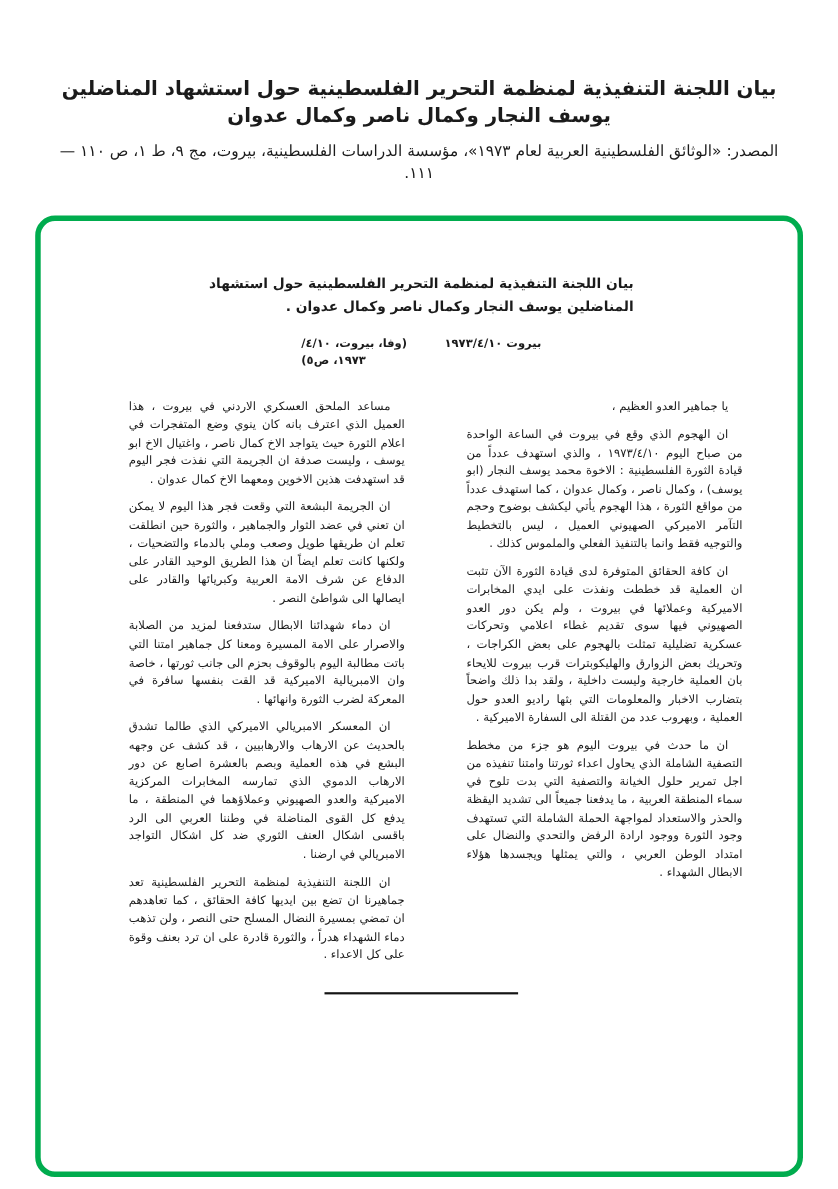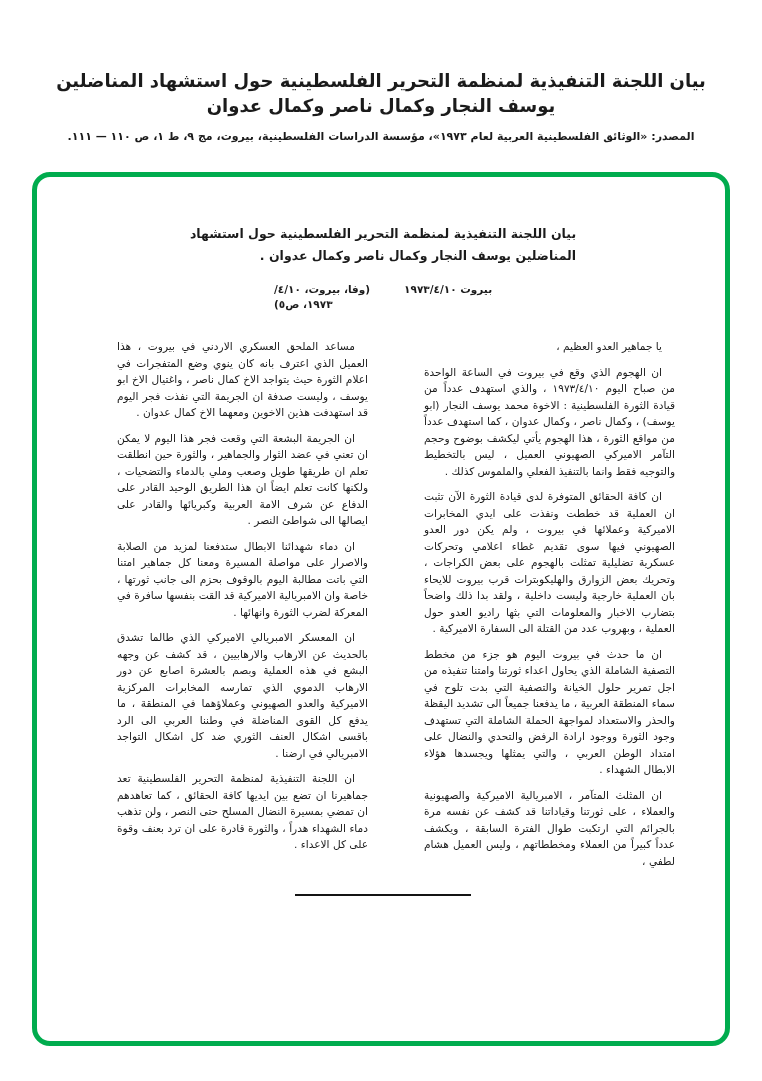--- a/index.html
+++ b/index.html
@@ -11,21 +11,21 @@
   body{
     width:762px;height:1081px;background:#ffffff;
     font-family:"DejaVu Sans", sans-serif;color:var(--ink);
     overflow:hidden;
   }
   .page-header{padding-top:68px;text-align:center;direction:rtl;}
   .page-title{
     font-size:18px;font-weight:bold;margin:0 38px;line-height:1.4;
   }
   .source-line{
-    font-size:11px;font-weight:bold;margin:11px 46px 0;line-height:1.4;
+    font-size:14px;font-weight:normal;margin:11px 46px 0;line-height:1.4;
   }
   .doc-frame{
     width:698px;height:874px;margin:27px auto 0;
     border:5px solid var(--frame-green);border-radius:18px;
     background:#ffffff;overflow:hidden;
   }
   .doc{
     direction:rtl;padding:46px 50px 0 54px;color:var(--ink);
   }
   .doc-heading{
@@ -71,26 +71,25 @@
         <span>١٩٧٣، ص٥)</span>
       </span>
     </div>
 
     <div class="doc-columns">
       <div class="col col-right">
         <p>يا جماهير العدو العظيم ،</p>
         <p>ان الهجوم الذي وقع في بيروت في الساعة الواحدة من صباح اليوم ١٩٧٣/٤/١٠ ، والذي استهدف عدداً من قيادة الثورة الفلسطينية : الاخوة محمد يوسف النجار (ابو يوسف) ، وكمال ناصر ، وكمال عدوان ، كما استهدف عدداً من مواقع الثورة ، هذا الهجوم يأتي ليكشف بوضوح وحجم التآمر الاميركي الصهيوني العميل ، ليس بالتخطيط والتوجيه فقط وانما بالتنفيذ الفعلي والملموس كذلك .</p>
         <p>ان كافة الحقائق المتوفرة لدى قيادة الثورة الآن تثبت ان العملية قد خططت ونفذت على ايدي المخابرات الاميركية وعملائها في بيروت ، ولم يكن دور العدو الصهيوني فيها سوى تقديم غطاء اعلامي وتحركات عسكرية تضليلية تمثلت بالهجوم على بعض الكراجات ، وتحريك بعض الزوارق والهليكوبترات قرب بيروت للايحاء بان العملية خارجية وليست داخلية ، ولقد بدا ذلك واضحاً بتضارب الاخبار والمعلومات التي بثها راديو العدو حول العملية ، وبهروب عدد من القتلة الى السفارة الاميركية .</p>
         <p>ان ما حدث في بيروت اليوم هو جزء من مخطط التصفية الشاملة الذي يحاول اعداء ثورتنا وامتنا تنفيذه من اجل تمرير حلول الخيانة والتصفية التي بدت تلوح في سماء المنطقة العربية ، ما يدفعنا جميعاً الى تشديد اليقظة والحذر والاستعداد لمواجهة الحملة الشاملة التي تستهدف وجود الثورة ووجود ارادة الرفض والتحدي والنضال على امتداد الوطن العربي ، والتي يمثلها ويجسدها هؤلاء الابطال الشهداء .</p>
-        <p>ان المثلث المتآمر ، الامبريالية الاميركية والصهيونية والعملاء ، على ثورتنا وقياداتنا قد كشف عن نفسه مرة بالجرائم التي ارتكبت طوال الفترة السابقة ، ويكشف عدداً كبيراً من العملاء ومخططاتهم ، وليس العميل هشام لطفي ،</p>
       </div>
       <div class="col col-left">
         <p>مساعد الملحق العسكري الاردني في بيروت ، هذا العميل الذي اعترف بانه كان ينوي وضع المتفجرات في اعلام الثورة حيث يتواجد الاخ كمال ناصر ، واغتيال الاخ ابو يوسف ، وليست صدفة ان الجريمة التي نفذت فجر اليوم قد استهدفت هذين الاخوين ومعهما الاخ كمال عدوان .</p>
         <p>ان الجريمة البشعة التي وقعت فجر هذا اليوم لا يمكن ان تعني في عضد الثوار والجماهير ، والثورة حين انطلقت تعلم ان طريقها طويل وصعب وملي بالدماء والتضحيات ، ولكنها كانت تعلم ايضاً ان هذا الطريق الوحيد القادر على الدفاع عن شرف الامة العربية وكبريائها والقادر على ايصالها الى شواطئ النصر .</p>
-        <p>ان دماء شهدائنا الابطال ستدفعنا لمزيد من الصلابة والاصرار على مواصلة المسيرة ومعنا كل جماهير امتنا التي باتت مطالبة اليوم بالوقوف بحزم الى جانب ثورتها ، خاصة وان الامبريالية الاميركية قد القت بنفسها سافرة في المعركة لضرب الثورة وانهائها .</p>
+        <p>ان دماء شهدائنا الابطال ستدفعنا لمزيد من الصلابة والاصرار على الامة المسيرة ومعنا كل جماهير امتنا التي باتت مطالبة اليوم بالوقوف بحزم الى جانب ثورتها ، خاصة وان الامبريالية الاميركية قد القت بنفسها سافرة في المعركة لضرب الثورة وانهائها .</p>
         <p>ان المعسكر الامبريالي الاميركي الذي طالما تشدق بالحديث عن الارهاب والارهابيين ، قد كشف عن وجهه البشع في هذه العملية وبصم بالعشرة اصابع عن دور الارهاب الدموي الذي تمارسه المخابرات المركزية الاميركية والعدو الصهيوني وعملاؤهما في المنطقة ، ما يدفع كل القوى المناضلة في وطننا العربي الى الرد باقسى اشكال العنف الثوري ضد كل اشكال التواجد الامبريالي في ارضنا .</p>
         <p>ان اللجنة التنفيذية لمنظمة التحرير الفلسطينية تعد جماهيرنا ان تضع بين ايديها كافة الحقائق ، كما تعاهدهم ان تمضي بمسيرة النضال المسلح حتى النصر ، ولن تذهب دماء الشهداء هدراً ، والثورة قادرة على ان ترد بعنف وقوة على كل الاعداء .</p>
       </div>
     </div>
 
     <div class="bottom-rule"></div>
 
   </div>
 </div>
 

